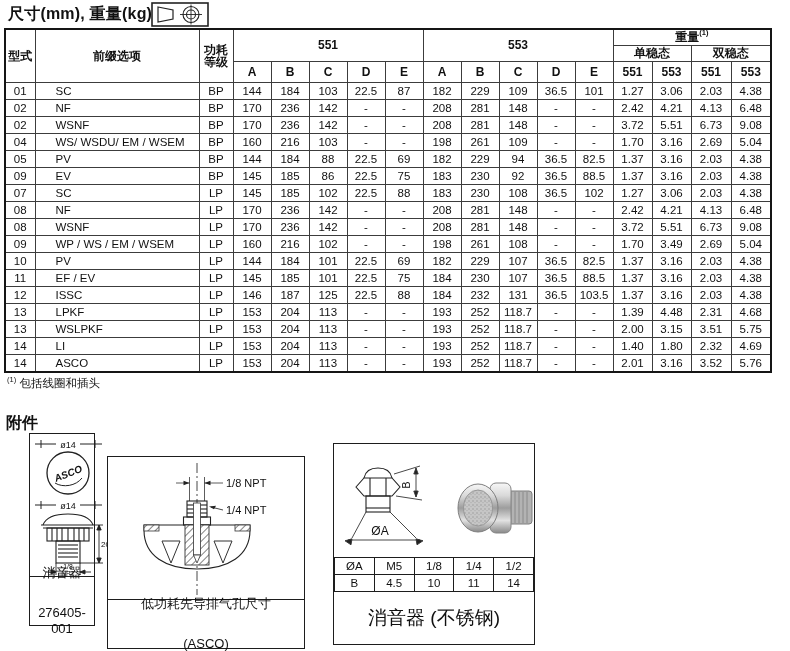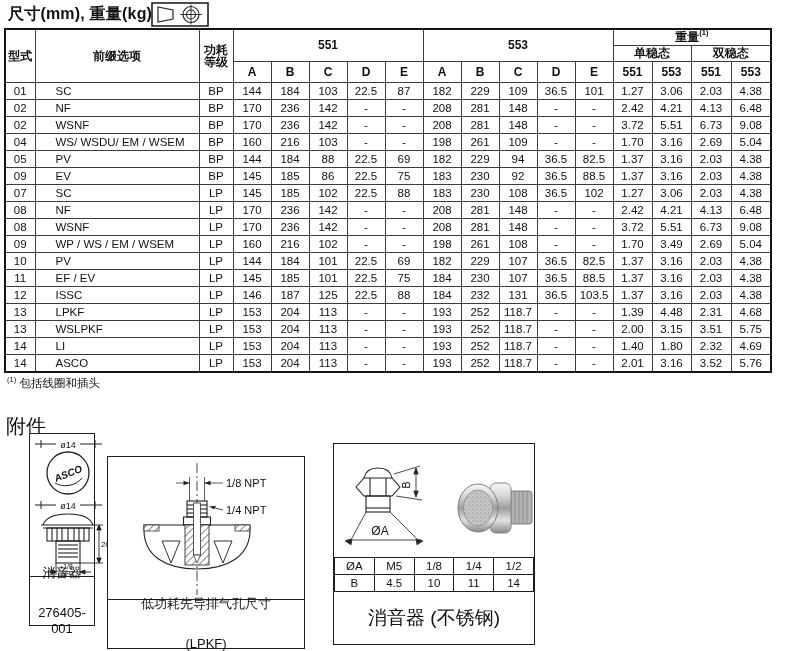--- a/index.html
+++ b/index.html
@@ -23,21 +23,21 @@
   table.spec thead tr.hr1 th, table.spec thead tr.hr2 th { height:15px; font-size:12px; }
   table.spec thead tr.hr3 th { height:20px; font-size:12px; }
   table.spec tbody td { height:16px; }
   table.spec tbody td.prefix { text-align:left; padding-left:20px; }
   .suphd { font-size:7.5px; vertical-align:top; position:relative; top:-2px; }
   .twoline span { display:block; line-height:12px; }
 
   .footnote { position:absolute; left:7px; top:375px; font-size:11.5px; }
   .footnote sup { font-size:7.5px; }
 
-  .acc-heading { position:absolute; left:6px; top:413px; font-size:20px; font-weight:normal; }
+  .acc-heading { position:absolute; left:6px; top:413px; font-size:16px; font-weight:bold; }
 
   .acc-box { position:absolute; background:#fff; border:1.5px solid #1d1d1d; box-sizing:border-box; }
   .acc-box .caption {
     position:absolute; left:0; right:0; bottom:0; border-top:1.2px solid #1d1d1d;
     display:flex; flex-direction:column; align-items:center; justify-content:center;
     font-size:13px; line-height:16px; text-align:center;gap:24px;
   }
   #box-muffler  { left:5px;   top:433px; width:66px;  height:193px;margin-left:24px; }
   #box-pilot    { left:107px; top:456px; width:198px; height:193px; }
   #box-ss       { left:333px; top:443px; width:202px; height:202px; }
@@ -553,21 +553,21 @@
       <rect x="36" y="68" width="15" height="6" fill="url(#hatch)" stroke="#333" stroke-width="0.8"></rect>
       <rect x="127" y="68" width="15" height="6" fill="url(#hatch)" stroke="#333" stroke-width="0.8"></rect>
       <rect x="77" y="68" width="24" height="40" fill="url(#hatch)" stroke="#333" stroke-width="0.9"></rect>
       <rect x="85.5" y="46" width="7" height="52" fill="#fff" stroke="#333" stroke-width="0.8"></rect>
       <path d="M85.5 98 h7 l-3.5 8 Z" fill="#fff" stroke="#333" stroke-width="0.8"></path>
       <polygon points="54,84 72,84 63,106" fill="#fff" stroke="#333" stroke-width="1"></polygon>
       <polygon points="106,84 124,84 115,106" fill="#fff" stroke="#333" stroke-width="1"></polygon>
     </svg>
     <div class="caption">
       <div>低功耗先导排气孔尺寸</div>
-      <div>(LPKF)</div>
+      <div>(ASCO)</div>
     </div>
   </div>
 
   <div class="acc-box" id="box-ss">
     <svg width="110" height="100" viewBox="0 0 110 100" style="position:absolute;left:8px;top:6px">
       <g stroke="#222" stroke-width="1.1" fill="none">
         <path d="M22 28 Q24 18 36 18 Q48 18 50 28"></path>
         <polygon points="14,37 22,28 50,28 58,37 50,46 22,46"></polygon>
         <line x1="28" y1="28" x2="28" y2="46"></line>
           <line x1="44" y1="28" x2="44" y2="46"></line>

